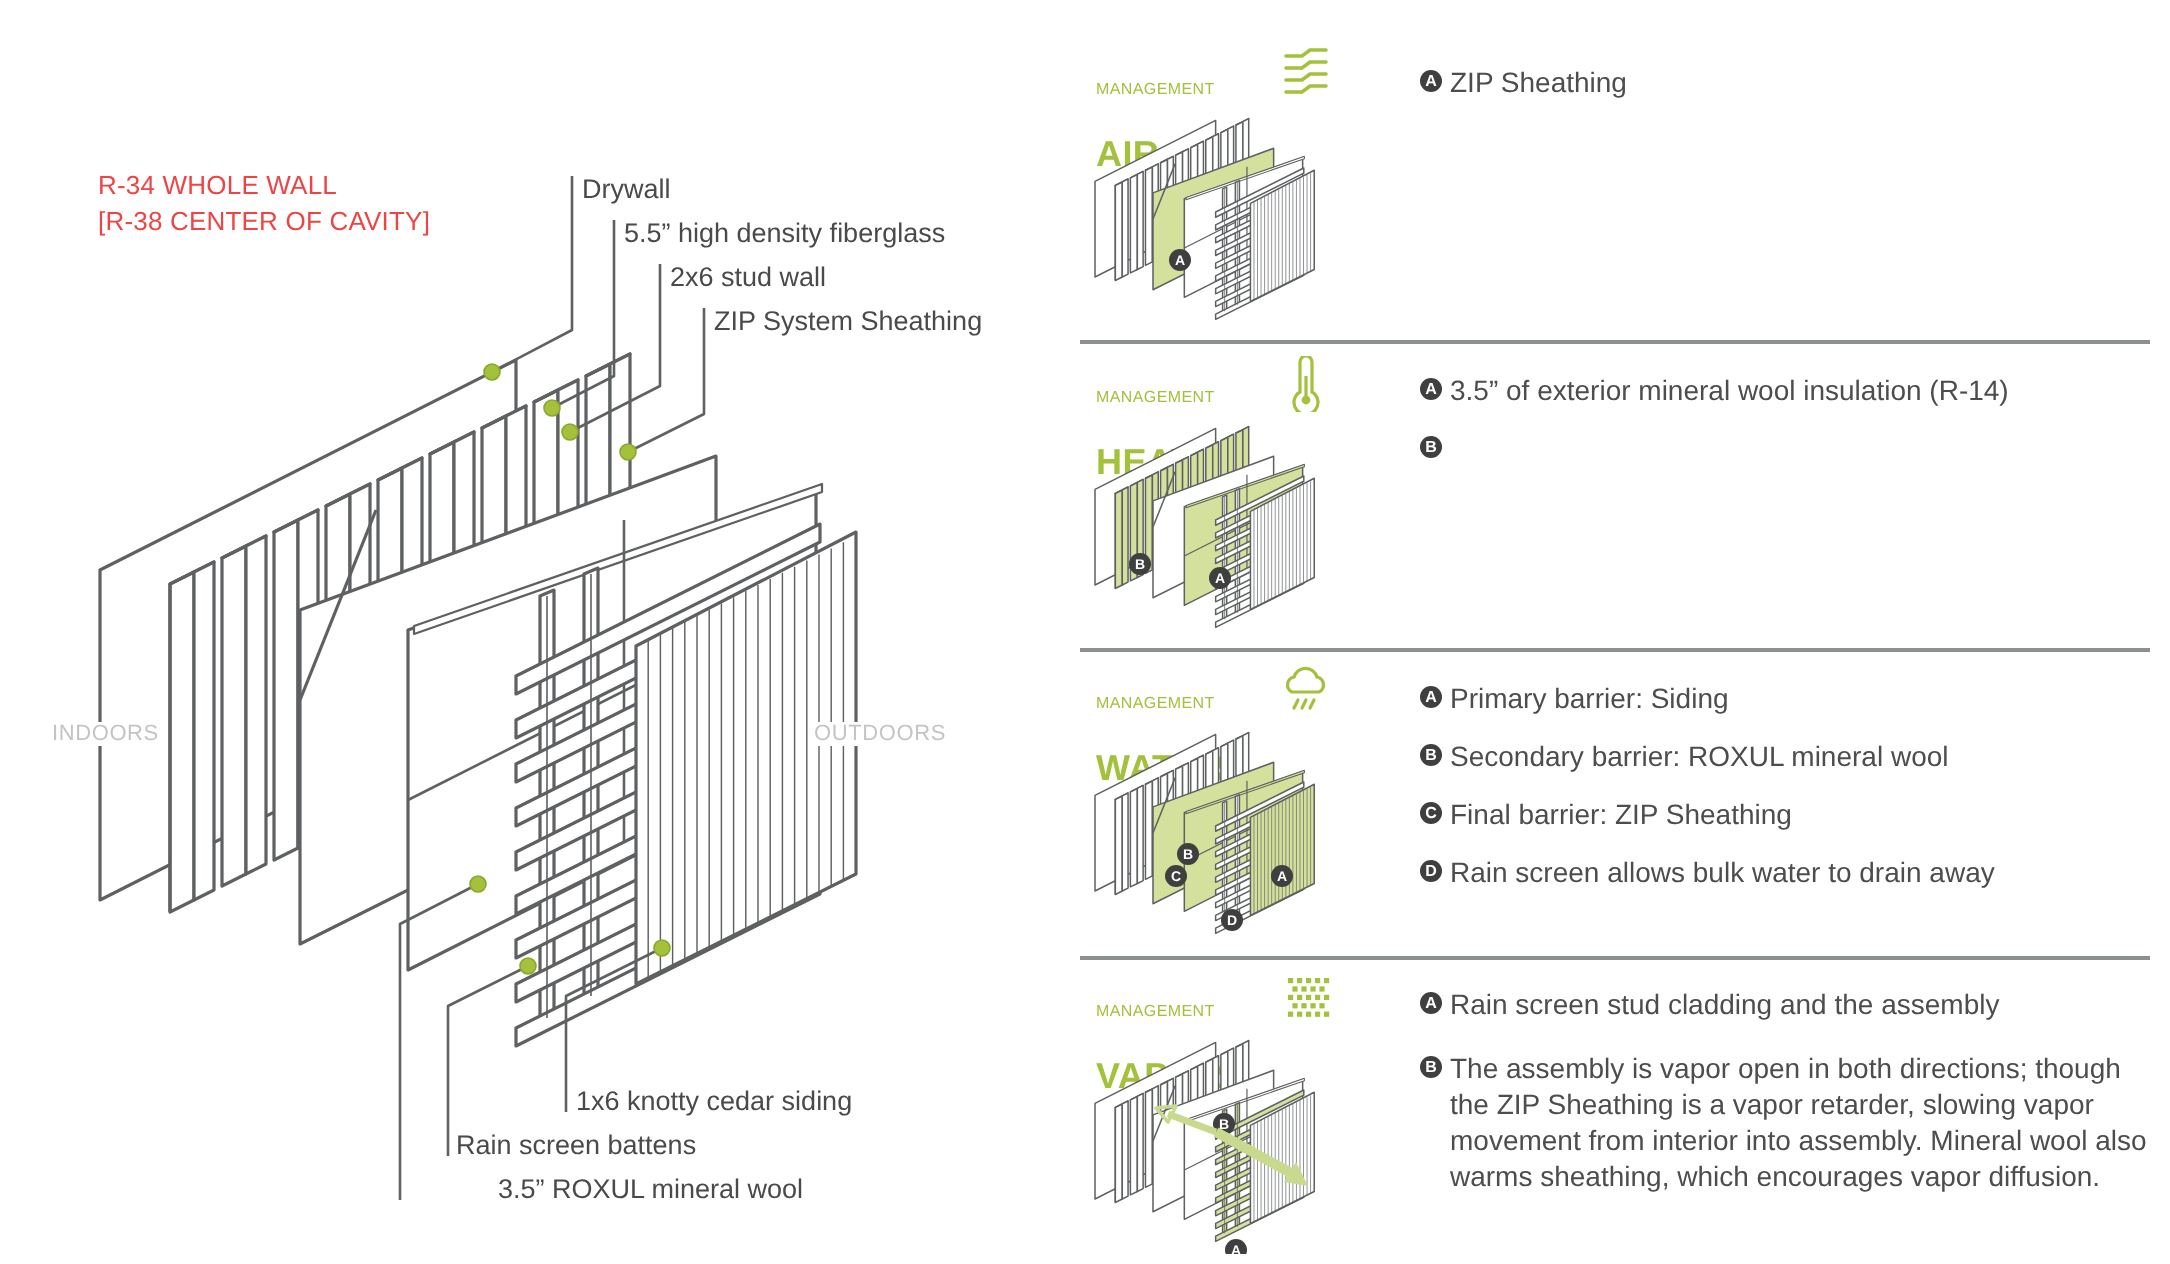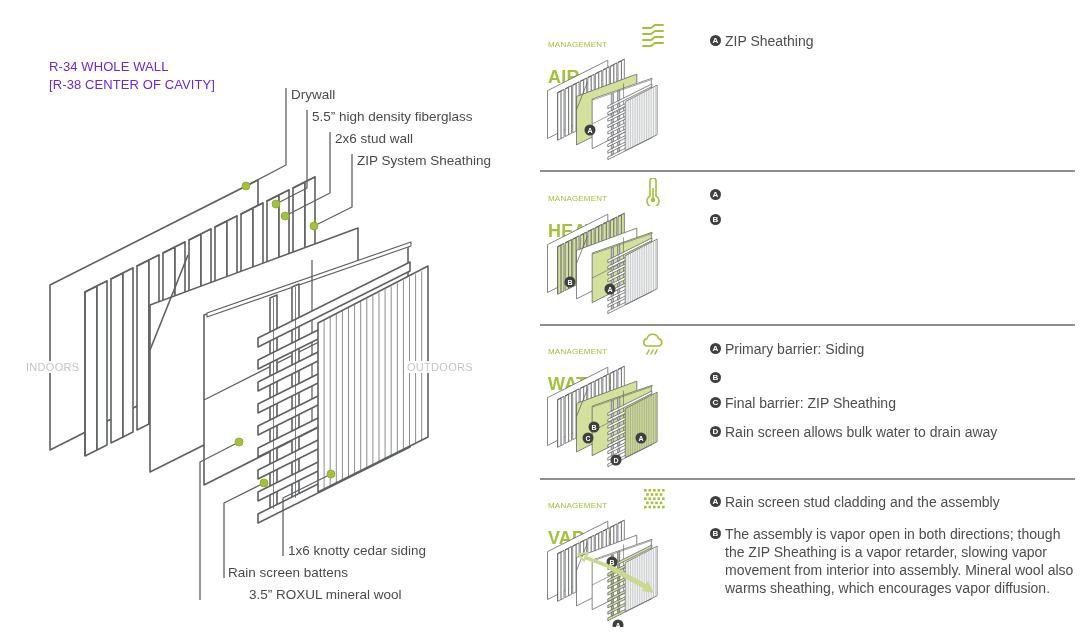--- a/index.html
+++ b/index.html
@@ -1,20 +1,20 @@
 <!DOCTYPE html>
 <html><head>
 <meta charset="utf-8">
 <style>
   html, body { margin:0; padding:0; background:#ffffff; }
   body { width:1085px; height:632px; position:relative; overflow:hidden;
          font-family:"Liberation Sans","DejaVu Sans",sans-serif; color:#555; }
   .abs { position:absolute; }
   #main-svg { position:absolute; left:0; top:0; }
-  .rating { font-size:13px; color:#6d28d9; letter-spacing:0.1px; line-height:18px; }
+  .rating { font-size:13px; color:#ef4444; letter-spacing:0.1px; line-height:18px;margin-top:26px; }
   .callout { font-size:13.5px; color:#4a4a4a; white-space:nowrap; }
   .side-label { font-size:11px; color:#c4c4c4; letter-spacing:0.3px; }
   .panel { position:absolute; left:548px; width:527px; }
   .panel-title { position:absolute; left:0; top:0; color:#a3c13a; font-weight:bold;
                  font-size:18px; line-height:14px; letter-spacing:0.2px;margin-top:44px; }
   .panel-sub { position:absolute; left:0; top:14px; color:#a3c13a; font-size:8px;
                letter-spacing:0.2px; }
   .panel-icon { position:absolute; left:92px; top:-2px; width:26px; height:28px; }
   .mini { position:absolute; left:-2px; top:30px; }
   .items { position:absolute; left:162px; top:0; width:365px; }
@@ -333,20 +333,21 @@
         </g>
         <g>
           <circle cx="64" cy="79" r="5.5" fill="#3f3f3f"></circle>
           <text x="64" y="81.6" font-size="7" font-weight="bold" fill="#fff" text-anchor="middle" font-family="Liberation Sans, sans-serif">A</text>
         </g>
       </g>
     </svg>
   <div class="items" style="top:6px;">
     <div class="item">
       <span class="badge">A</span>
+      <span>3.5” of exterior mineral wool insulation (R-14)</span>
     </div>
     <div class="item">
       <span class="badge">B</span>
     </div>
   </div>
 </div>
 
 <div class="panel" style="top:333px;">
   <div class="panel-title">WATER</div>
   <div class="panel-sub">MANAGEMENT</div>
@@ -452,20 +453,21 @@
         </g>
       </g>
     </svg>
   <div class="items" style="top:7px;">
     <div class="item">
       <span class="badge">A</span>
       <span>Primary barrier: Siding</span>
     </div>
     <div class="item">
       <span class="badge">B</span>
+      <span>Secondary barrier: ROXUL mineral wool</span>
     </div>
     <div class="item">
       <span class="badge">C</span>
       <span>Final barrier: ZIP Sheathing</span>
     </div>
     <div class="item">
       <span class="badge">D</span>
       <span>Rain screen allows bulk water to drain away</span>
     </div>
   </div>

